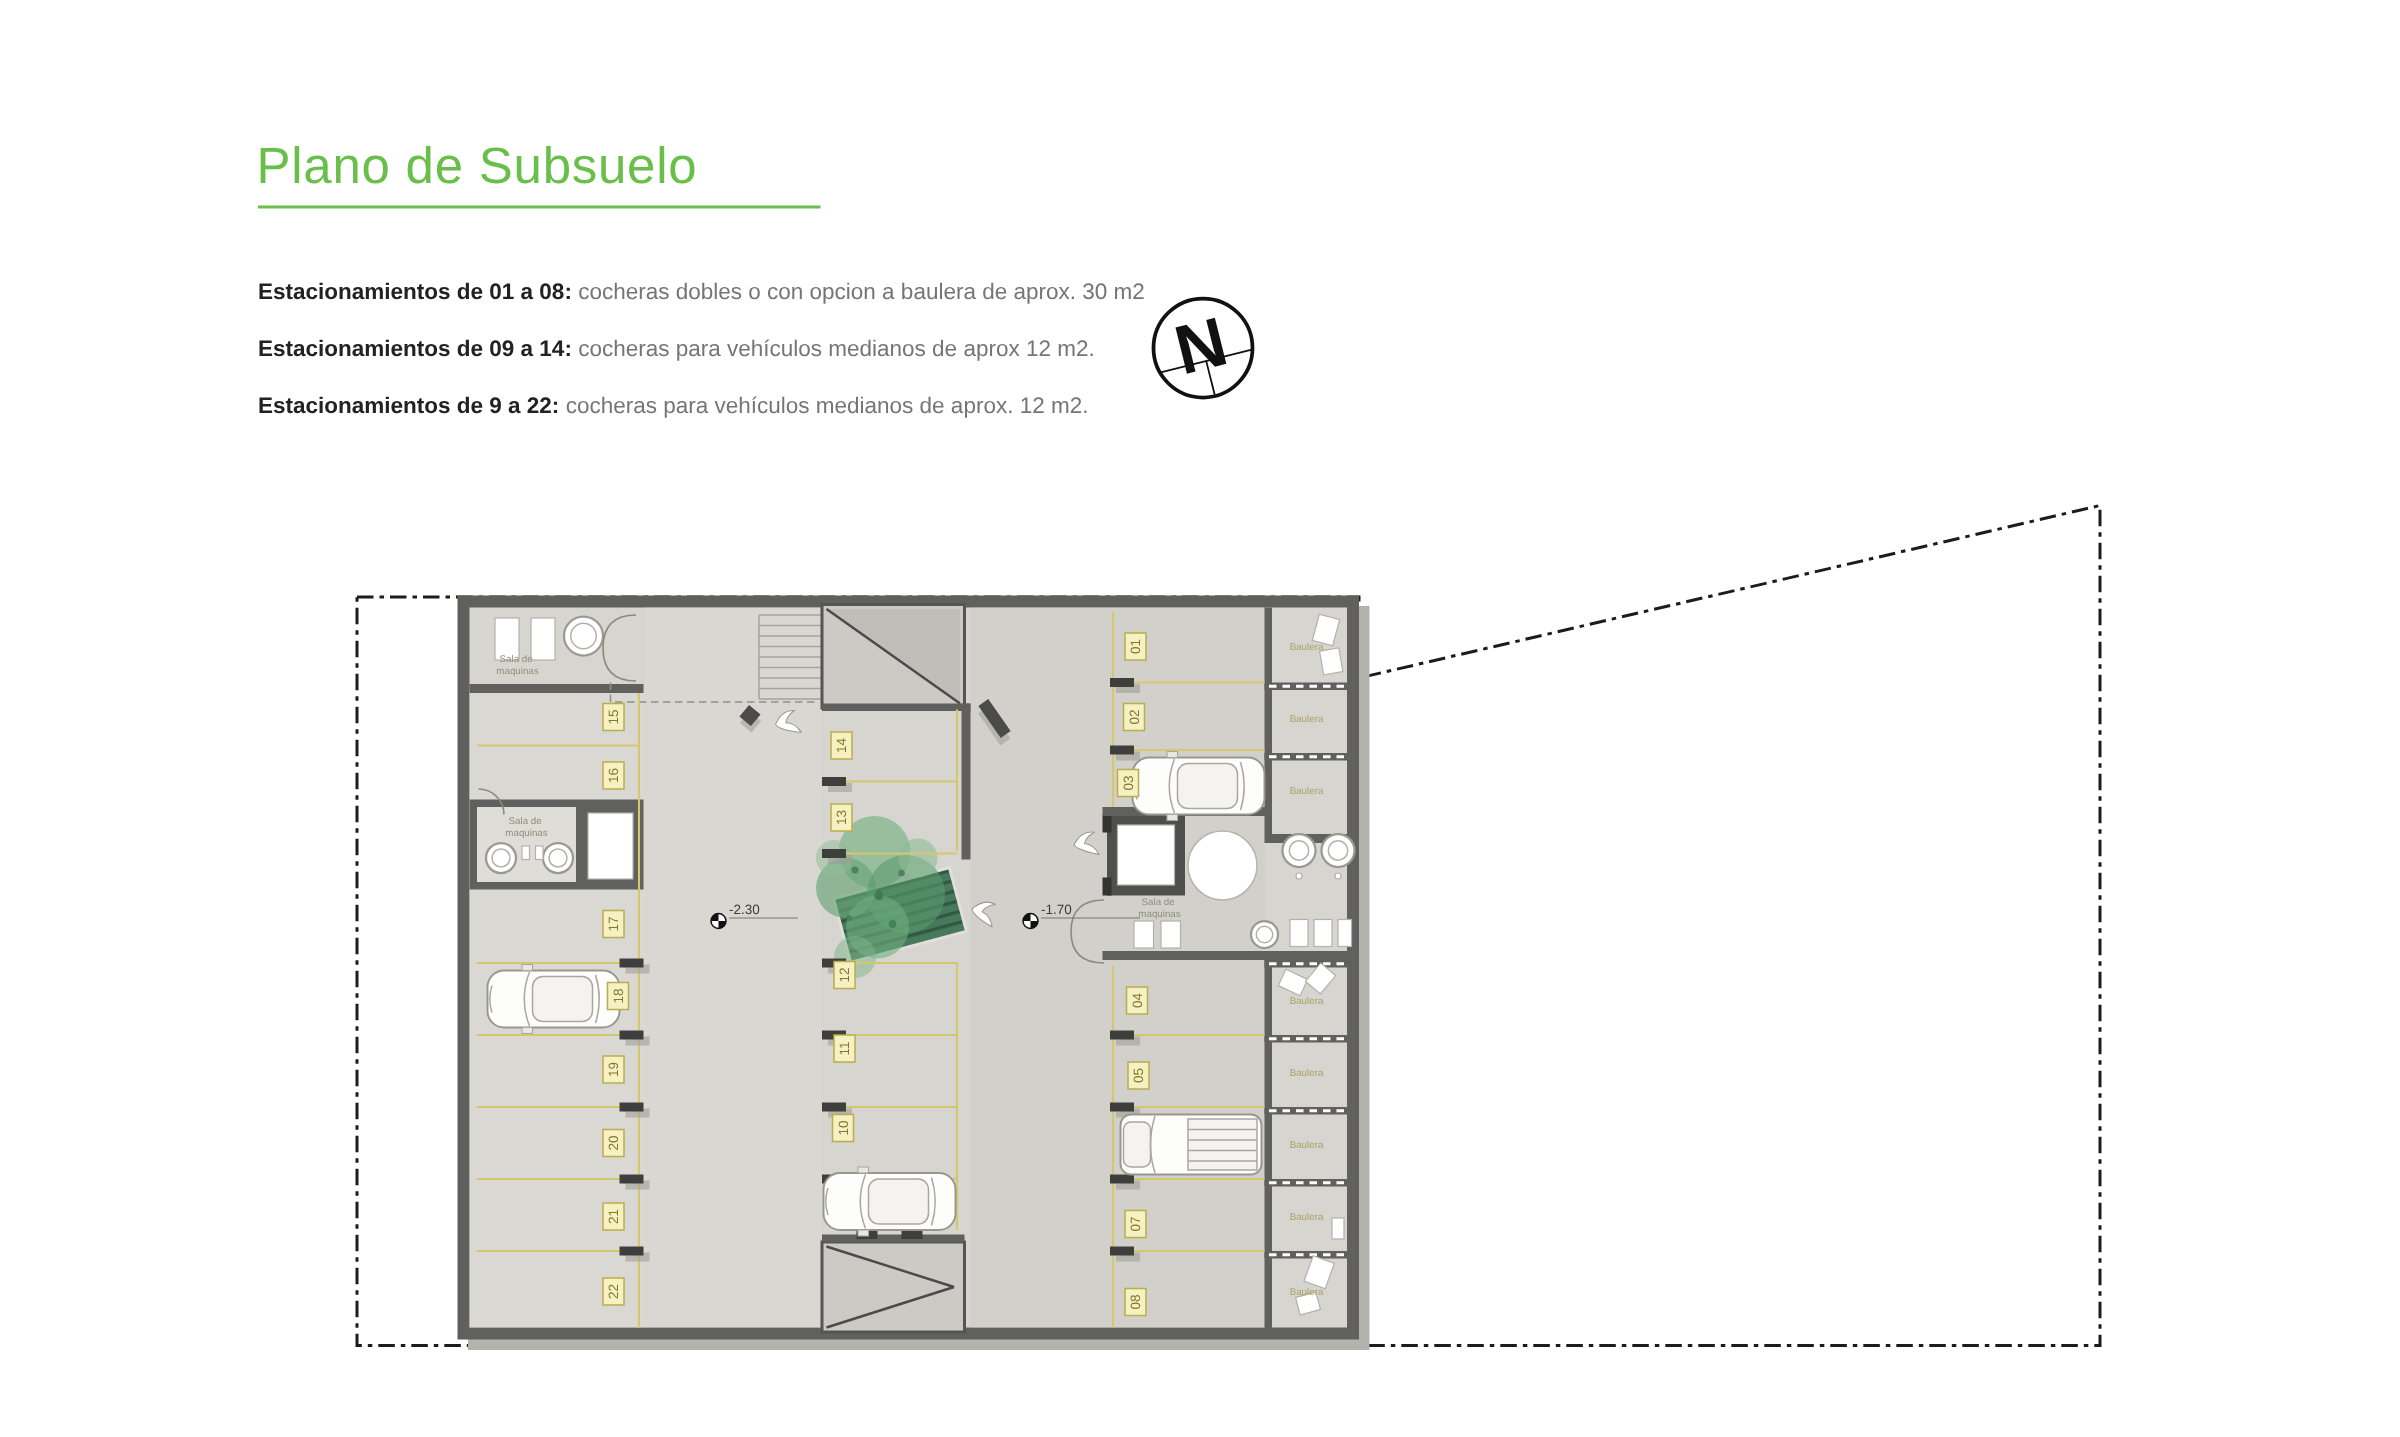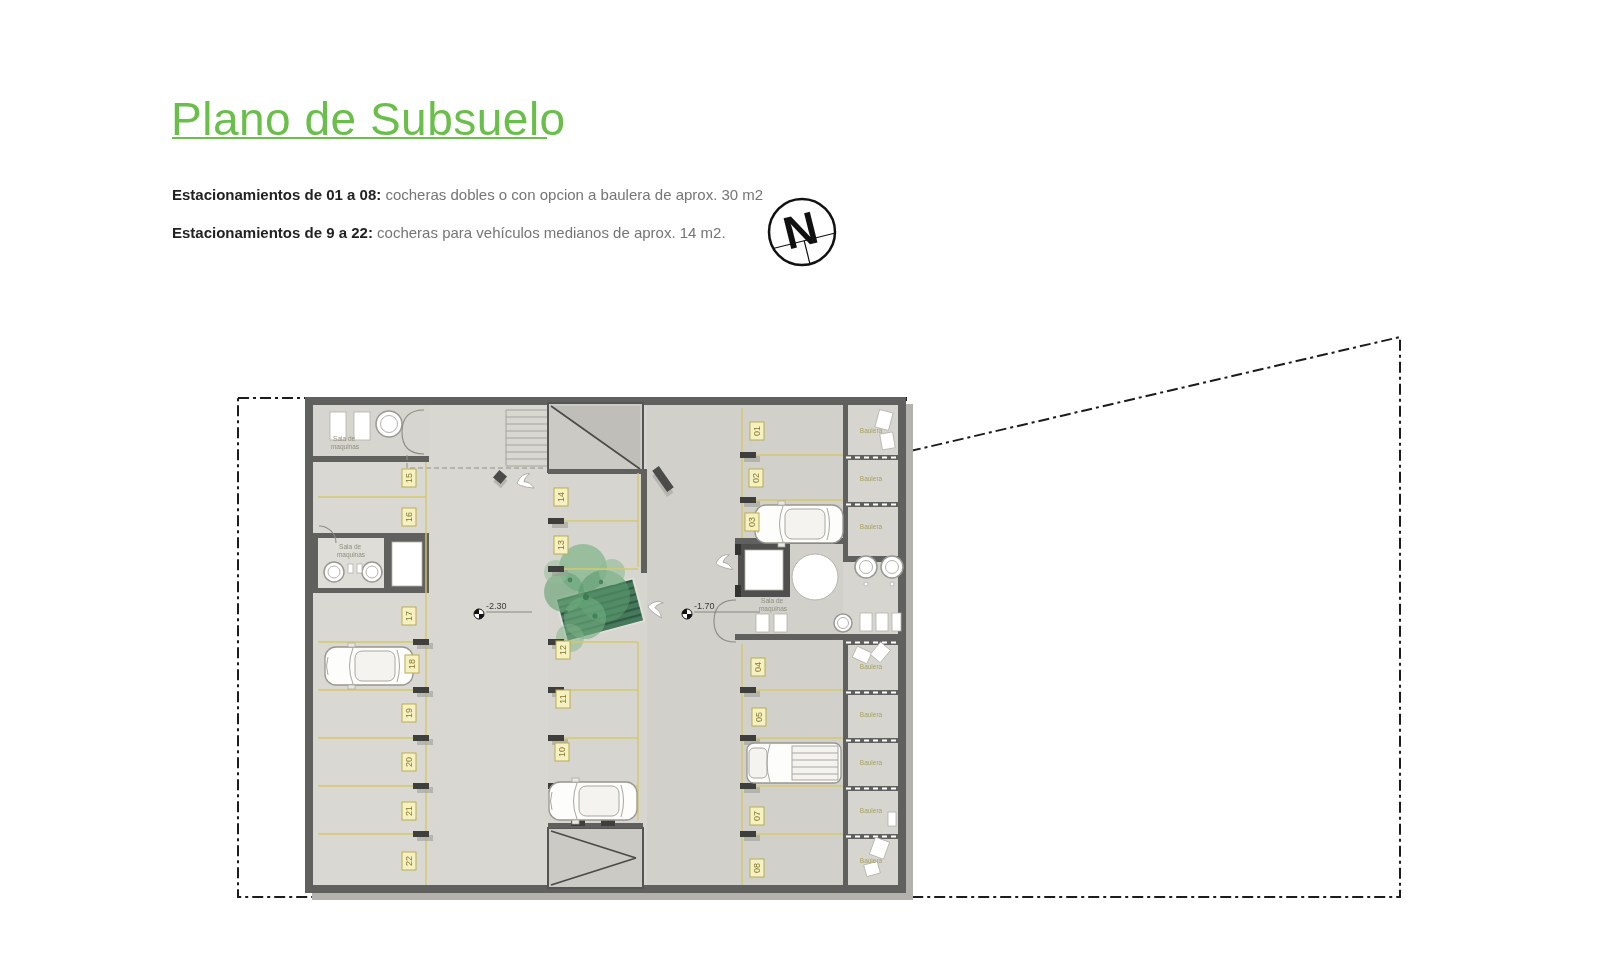--- a/index.html
+++ b/index.html
@@ -5,21 +5,21 @@
   :root{
     --accent:#6abf4b; --page-bg:#ffffff; --legend-strong:#222222; --legend-muted:#757575;
     --boundary:#1c1c1c; --wall:#60605e; --floor:#d6d5cf; --floor-shadow:#b3b2ac;
     --line-yellow:#d5c86c; --chip-bg:#f6f1c2; --chip-border:#b9ad4e; --chip-text:#837729;
     --baulera-text:#a9a263; --room-text:#8f8f7d; --tree-green:#5a9a6d; --deck-green:#47795c;
   }
   html,body{margin:0;padding:0;}
   body{width:1600px;height:958px;background:var(--page-bg);overflow:hidden;
        font-family:"Liberation Sans", sans-serif;position:relative;}
   .page{position:absolute;inset:0;}
-  .title{position:absolute;left:171px;top:92px;font-size:46px;font-weight:400;
+  .title{position:absolute;left:171px;top:92px;font-size:34px;font-weight:400;
          color:var(--accent);letter-spacing:.5px;}
   .title-underline{position:absolute;left:172px;top:137px;width:375px;height:0;
          border-top:2px solid var(--accent);}
   .legend{position:absolute;left:172px;top:176px;font-size:15px;line-height:38px;}
   .legend-line{white-space:nowrap;}
   .legend-strong{font-weight:bold;color:var(--legend-strong);}
   .legend-desc{color:var(--legend-muted);}
   svg{position:absolute;inset:0;}
   svg text{font-family:"Liberation Sans", sans-serif;}
 
@@ -65,21 +65,22 @@
 </head>
 <body>
 
 <div class="page">
 
   <div class="title">Plano de Subsuelo</div>
   <div class="title-underline"></div>
 
   <div class="legend">
     <div class="legend-line"><span class="legend-strong">Estacionamientos de 01 a 08:</span> <span class="legend-desc">cocheras dobles o con opcion a baulera de aprox. 30 m2</span></div>
-    <div class="legend-line"><span class="legend-strong">Estacionamientos de 9 a 22:</span> <span class="legend-desc">cocheras para vehículos medianos de aprox. 14 m2.</span></div>
+    <div class="legend-line"><span class="legend-strong">Estacionamientos de 09 a 14:</span> <span class="legend-desc">cocheras para vehículos medianos de aprox 12 m2.</span></div>
+    <div class="legend-line"><span class="legend-strong">Estacionamientos de 9 a 22:</span> <span class="legend-desc">cocheras para vehículos medianos de aprox. 12 m2.</span></div>
   </div>
 
   <svg width="1600" height="958" viewBox="0 0 1600 958">
     <defs>
       <pattern id="pDeck" width="7" height="7" patternUnits="userSpaceOnUse">
         <rect width="7" height="7" fill="#47795c"></rect>
         <rect width="7" height="2.2" fill="#2e5a42"></rect>
       </pattern>
       <g id="car">
         <rect x="-44" y="-19" width="88" height="38" rx="11" class="car-body"></rect>

